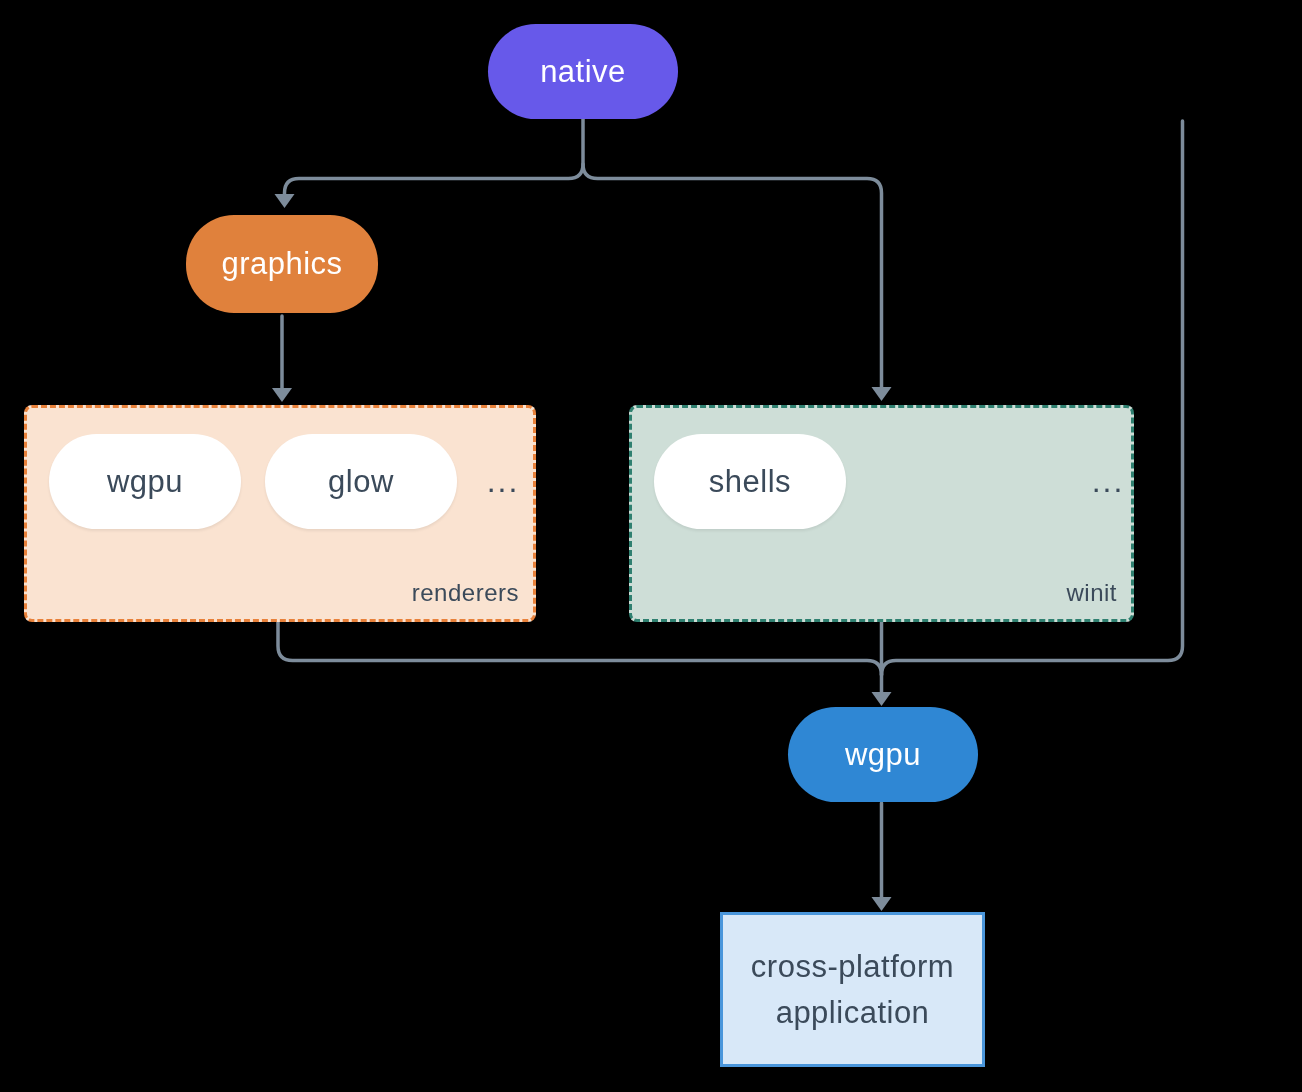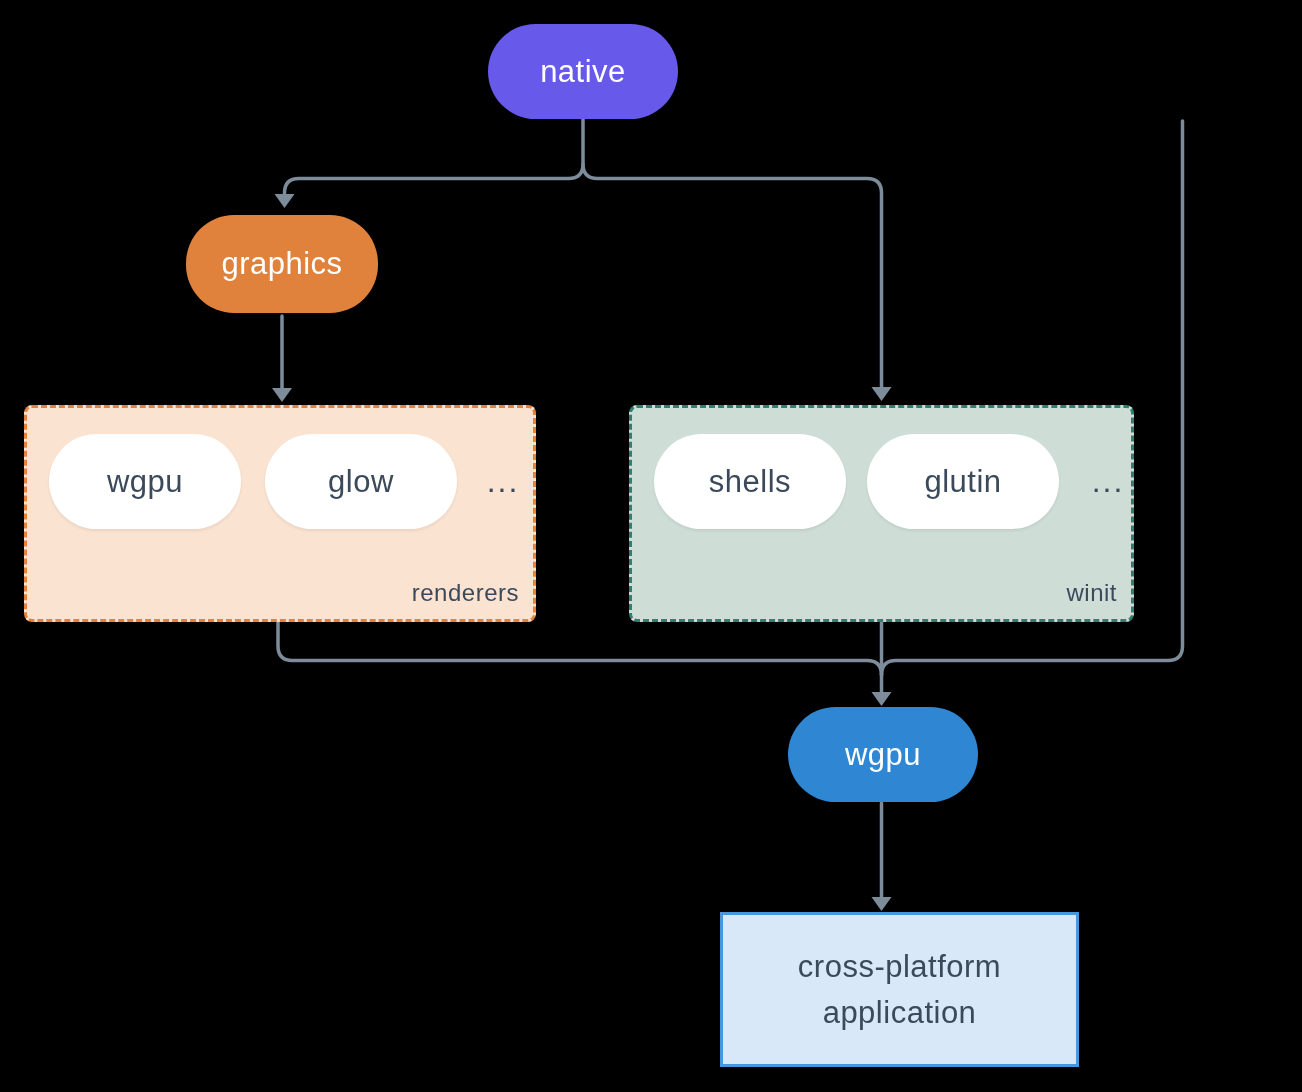--- a/index.html
+++ b/index.html
@@ -104,21 +104,21 @@
     position: absolute;
     right: 14px;
     bottom: 12px;
     color: var(--color-item-text, #3b4a5a);
     font-size: 24px;
     letter-spacing: 0.5px;
   }
   .app-box {
     position: absolute;
     left: 720px; top: 912px;
-    width: 359px; height: 155px;
+    width: 265px; height: 155px;
     box-sizing: border-box;
     background: var(--color-app-box-bg, #d8e8f8);
     border: 3px solid var(--color-app-box-border, #4a96db);
     display: flex;
     flex-direction: column;
     align-items: center;
     justify-content: center;
     color: var(--color-item-text, #3b4a5a);
     font-size: 31px;
     line-height: 46px;
@@ -170,23 +170,20 @@
       <span>glow</span>
     </div>
     <div class="ellipsis">...</div>
     <div class="group-label">renderers</div>
   </div>
 
   <div class="group-box group-shells">
     <div class="item-pill item-1">
       <span>shells</span>
     </div>
-    <div class="item-pill item-2">
-      <span>glutin</span>
-    </div>
     <div class="ellipsis">...</div>
     <div class="group-label">winit</div>
   </div>
 
   <div class="pill pill-top pill-iced">
     <span>wgpu</span>
   </div>
 
   <div class="app-box">
     <span>cross-platform</span>

